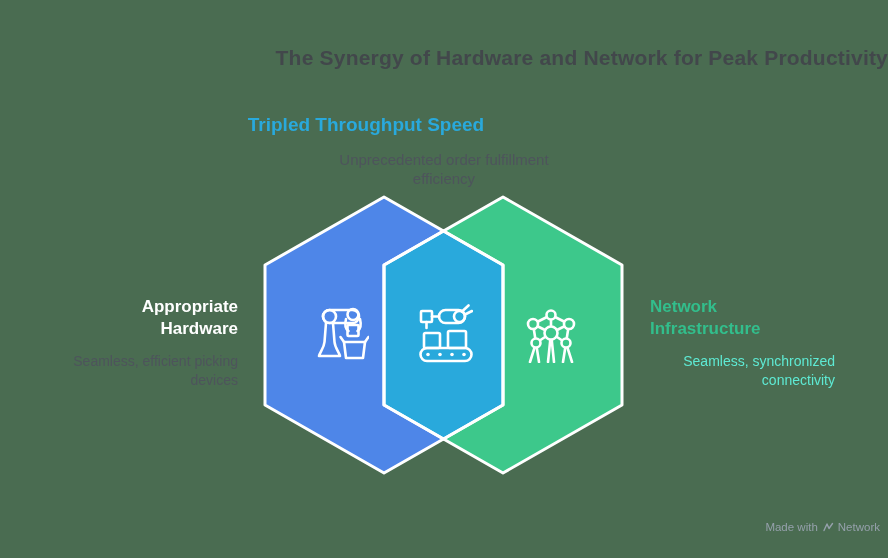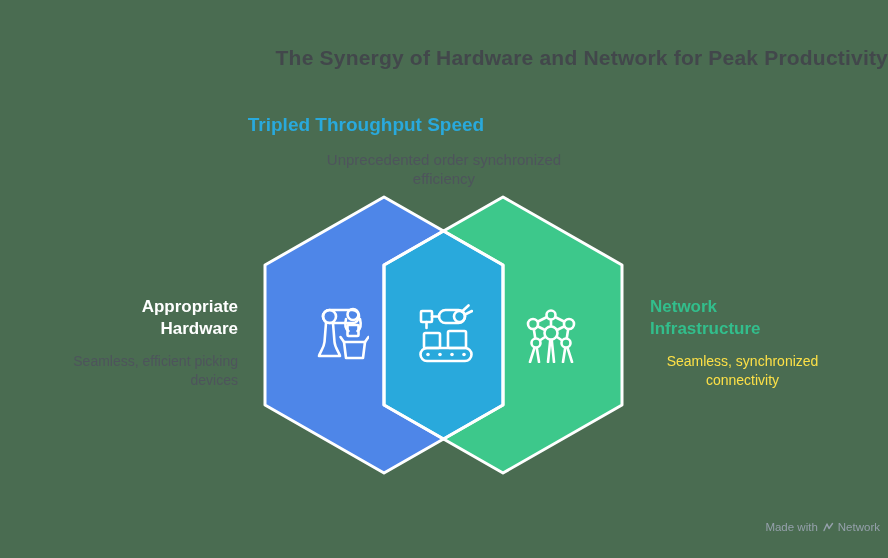--- a/index.html
+++ b/index.html
@@ -34,40 +34,40 @@
     text-align:right; font-size:14px; line-height:19px;
     color:#4E545C;
   }
   .right-heading {
     position:absolute; top:296px; left:650px; width:150px;
     text-align:left; font-size:17px; font-weight:bold; line-height:22px;
     color:#32BE8C;
   }
   .right-sub {
     position:absolute; top:352px; left:650px; width:185px;
-    text-align:center; font-size:14px; line-height:19px;
-    color:#fde047;
+    text-align:right; font-size:14px; line-height:19px;
+    color:#5eead4;
   }
   svg.diagram { position:absolute; left:0; top:0; }
   .hex-stroke { fill:none; stroke:#FFFFFF; stroke-width:3; stroke-linejoin:round; }
   .icon { position:absolute; }
   .icon-stroke { fill:none; stroke:#FFFFFF; stroke-width:2.6; stroke-linecap:round; stroke-linejoin:round; }
   .watermark {
     position:absolute; top:521px; right:8px;
     display:flex; align-items:flex-end; gap:4px;
     font-size:11.5px; color:#95A0AB;
   }
 </style>
 </head>
 <body>
 
 <div class="title">The Synergy of Hardware and Network for Peak Productivity</div>
 
 <div class="center-heading">Tripled Throughput Speed</div>
-<div class="center-sub">Unprecedented order synchronized efficiency</div>
+<div class="center-sub">Unprecedented order fulfillment efficiency</div>
 
 <div class="left-heading">Appropriate Hardware</div>
 <div class="left-sub">Seamless, efficient picking devices</div>
 
 <div class="right-heading">Network Infrastructure</div>
 <div class="right-sub">Seamless, synchronized connectivity</div>
 
 <svg class="diagram" width="888" height="558" viewBox="0 0 888 558">
 
   <polygon points="384,197 503,265 503,405 384,473 265,405 265,265" fill="#4E86E8"></polygon>

